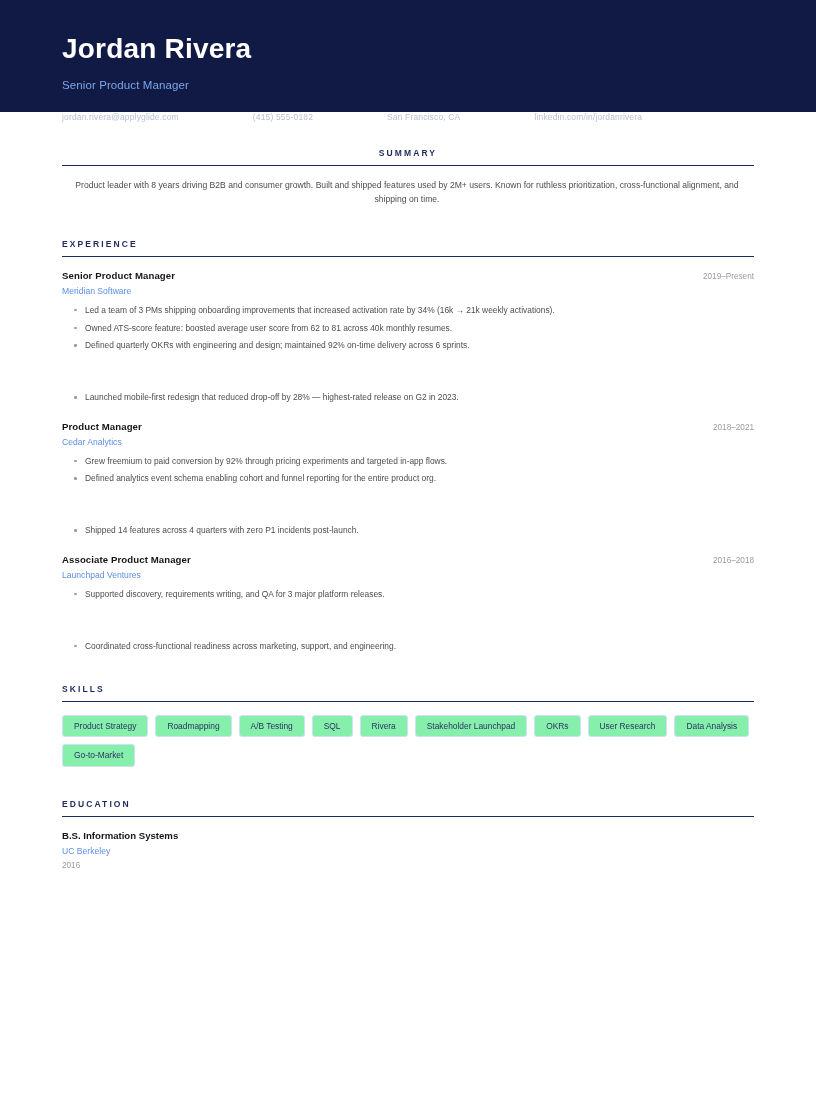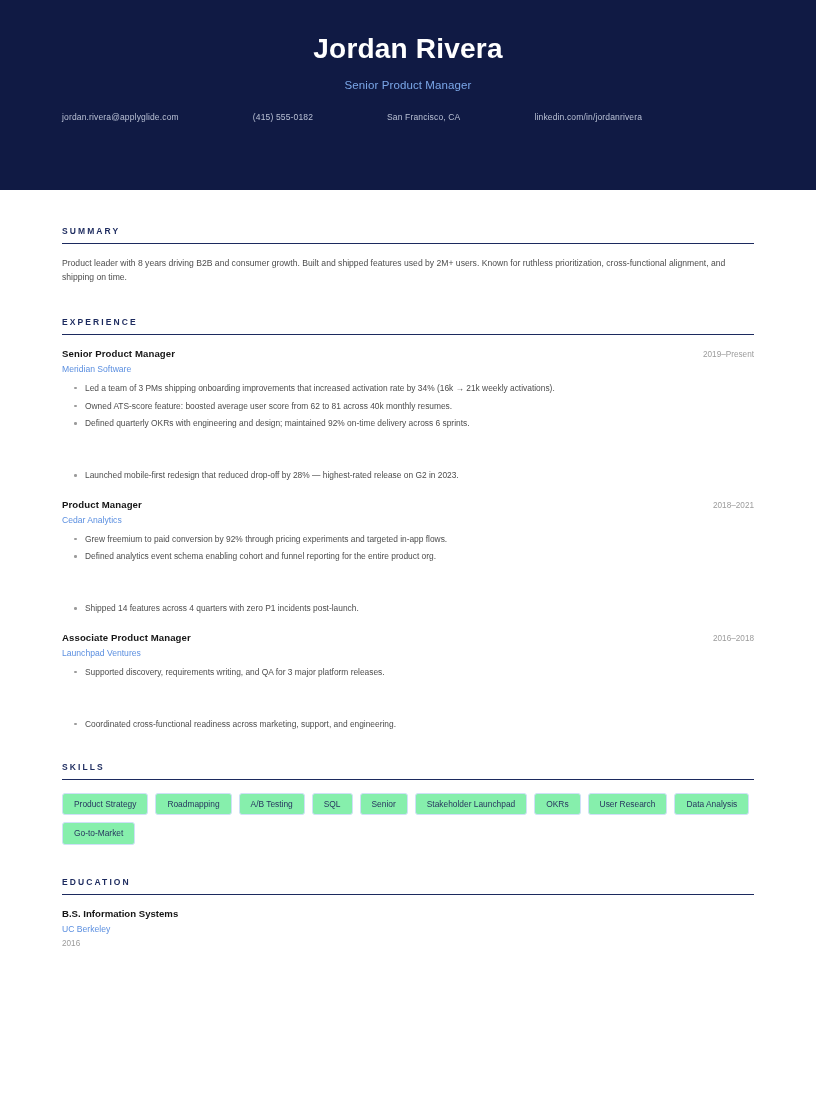--- a/index.html
+++ b/index.html
@@ -12,23 +12,22 @@
     height: 1100px;
     font-family: "Liberation Sans", sans-serif;
     color: #333333;
     overflow: hidden;
   }
 
   
   .header {
     background: #101a44;
     padding: 34px 62px 30px 62px;
-    height: 190px;
+    height: 112px;
     box-sizing: border-box;
-    text-align: center;
   }
   .name {
     font-size: 28px;
     font-weight: bold;
     color: #ffffff;
     letter-spacing: 0.2px;
     margin: 0 0 14px 0;
     line-height: 1.1;
   }
   .title {
@@ -53,20 +52,21 @@
 
   
   .content {
     padding: 0 62px;
   }
   .section {
     margin-top: 32px;
   }
   .section:first-child {
     margin-top: 36px;
+    text-align: center;
   }
   .section-heading {
     font-size: 8.5px;
     font-weight: bold;
     color: #1c2a5e;
     letter-spacing: 2.1px;
     text-transform: uppercase;
     padding-bottom: 7px;
     border-bottom: 1.6px solid #1c2a5e;
     margin: 0;
@@ -247,21 +247,21 @@
     </div>
 
     <div class="section">
       <div class="section-heading">SKILLS</div>
       <div class="section-body">
         <div class="skills-wrap">
           <span class="skill-chip">Product Strategy</span>
           <span class="skill-chip">Roadmapping</span>
           <span class="skill-chip">A/B Testing</span>
           <span class="skill-chip">SQL</span>
-          <span class="skill-chip">Senior</span>
+          <span class="skill-chip">Rivera</span>
           <span class="skill-chip">Stakeholder Launchpad</span>
           <span class="skill-chip">OKRs</span>
           <span class="skill-chip">User Research</span>
           <span class="skill-chip">Data Analysis</span>
           <span class="skill-chip">Go-to-Market</span>
         </div>
       </div>
     </div>
 
     <div class="section">

